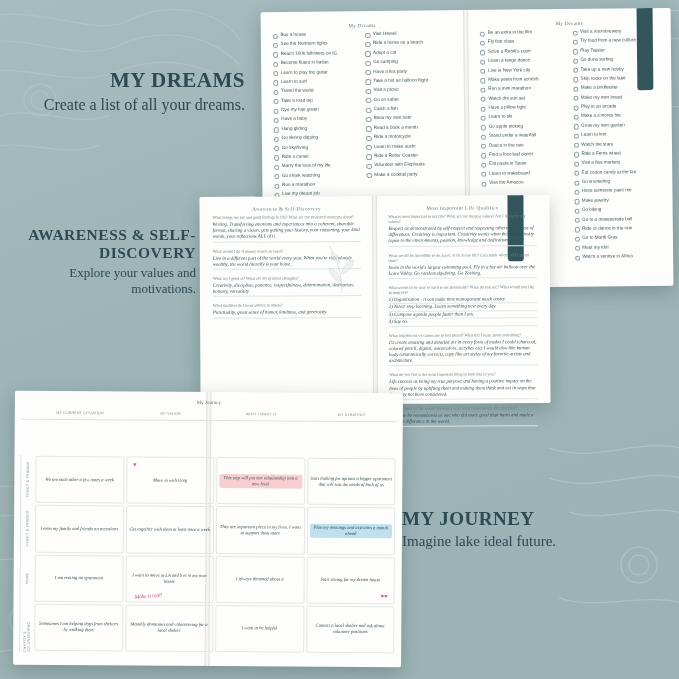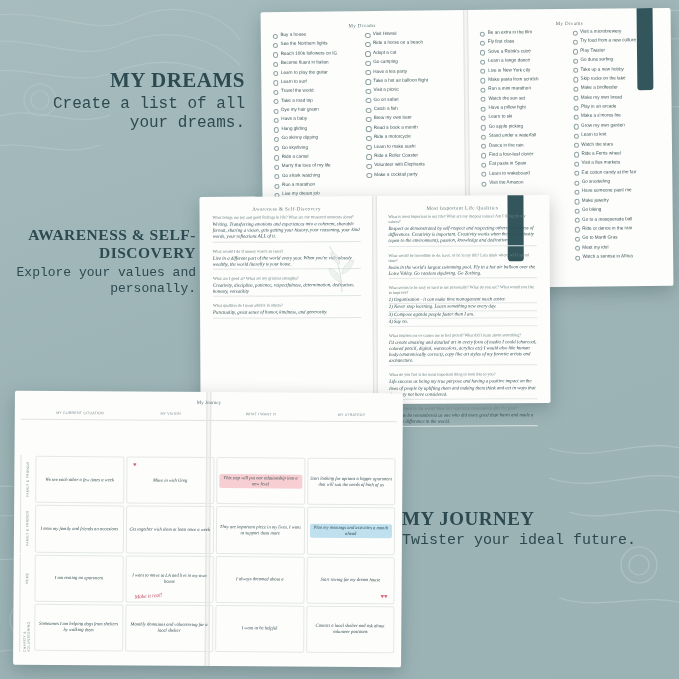--- a/index.html
+++ b/index.html
@@ -63,21 +63,21 @@
     position: absolute;
     color: #2c4a50;
     text-align: right;
   }
   .headline .h1 {
     font-family: "Liberation Serif", serif;
     font-weight: bold;
     letter-spacing: .5px;
   }
   .headline .sub {
-    font-family: Liberation Mono, monospace;
+    font-family: Liberation Serif, serif;
     font-weight: normal;
   }
 
   
   #dreams {
     left: 262px;
     top: 10px;
     width: 410px;
     height: 278px;
     transform: rotate(-0.6deg);
@@ -721,21 +721,21 @@
           <div class="qa">
             <div class="q">For your back in this world? How do I want to be remembered after I'm gone?</div>
             <div class="a">I want to be remembered as one who did more good than harm and made a positive difference in the world.</div>
           </div>
         </div>
     </div>
   </div>
 
   <div class="headline" id="hl-aware">
     <div class="h1">AWARENESS &amp; SELF-DISCOVERY</div>
-    <div class="sub">Explore your values and personally.</div>
+    <div class="sub">Explore your values and motivations.</div>
   </div>
 
   <div class="book" id="journey">
     <div class="spine"></div>
     <div class="inner">
       <div class="j-title">My Journey</div>
       <div class="j-grid" id="jgrid">
           <div class="j-head"></div>
           <div class="j-head">MY CURRENT SITUATION</div>
           <div class="j-head">MY VISION</div>
@@ -795,16 +795,16 @@
           </div>
           <div class="j-cell">
             <div class="ctxt">Contact a local shelter and ask about volunteer positions</div>
           </div>
         </div>
     </div>
   </div>
 
   <div class="headline" id="hl-journey">
     <div class="h1">MY JOURNEY</div>
-    <div class="sub">Twister your ideal future.</div>
+    <div class="sub">Imagine lake ideal future.</div>
   </div>
 
 </div>
 
 </body></html>

